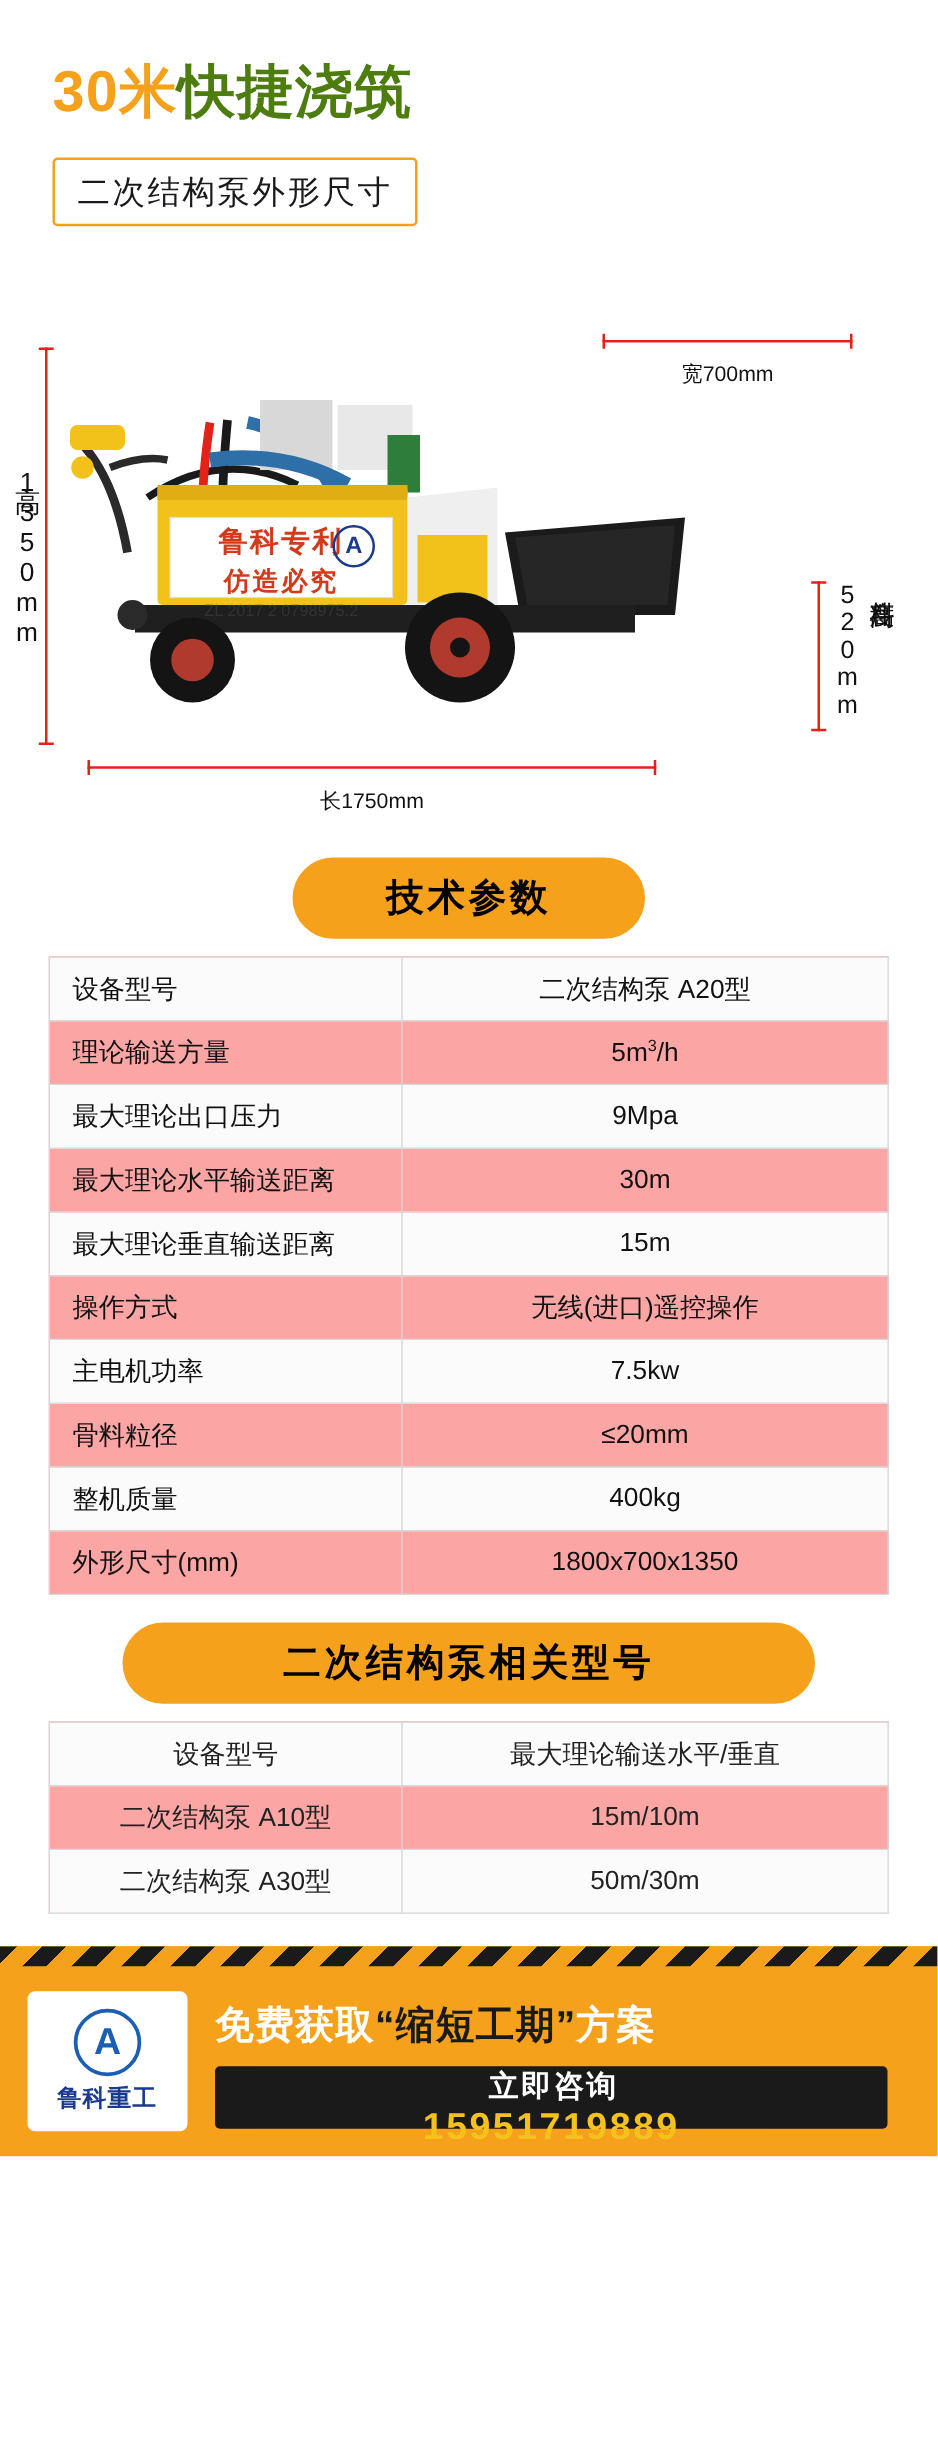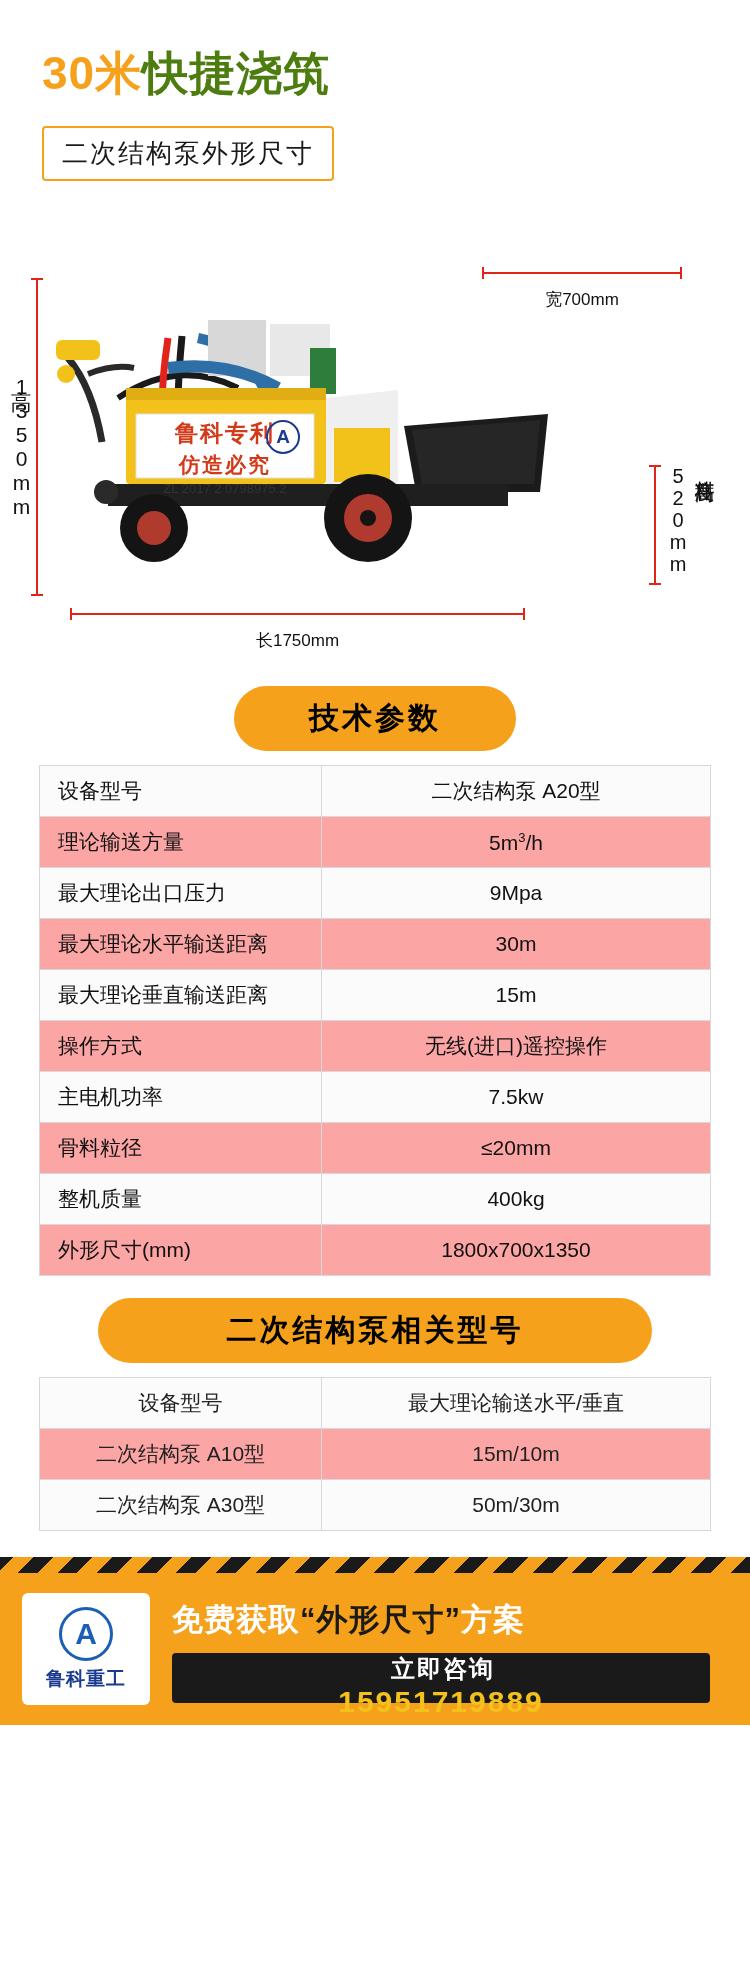--- a/index.html
+++ b/index.html
@@ -428,21 +428,21 @@
 
   <div class="footer">
     <div class="stripe"></div>
 
     <div class="logo-box">
       <div class="logo-mark">A</div>
       <div class="logo-text">鲁科重工</div>
     </div>
 
     <div class="footer-head">
-      <span>免费获取</span><span class="em">“外形尺寸”</span><span>方案</span>
+      <span>免费获取</span><span class="em">“缩短工期”</span><span>方案</span>
     </div>
 
     <div class="contact-bar">
       <span class="contact-label">立即咨询</span>
       <span class="contact-phone">15951719889</span>
     </div>
   </div>
 
 </div>
 

